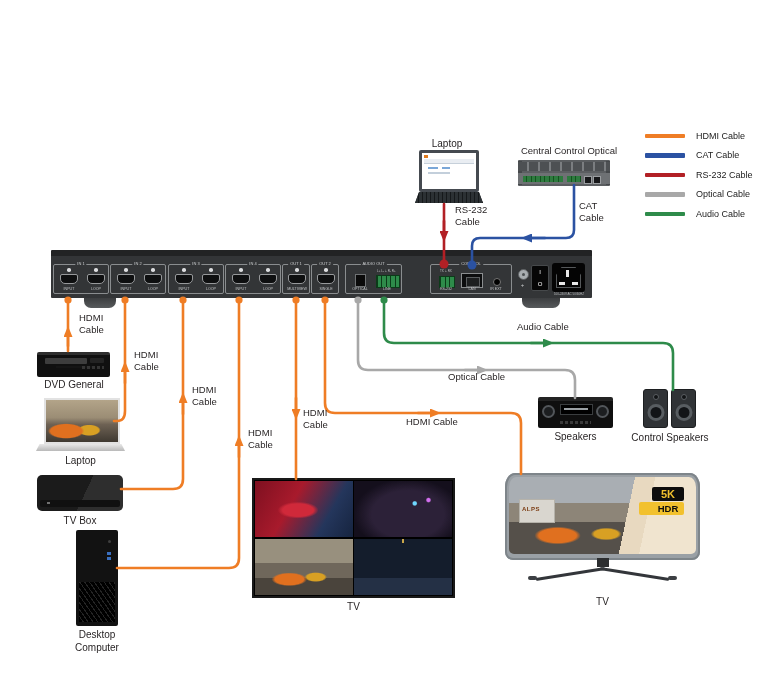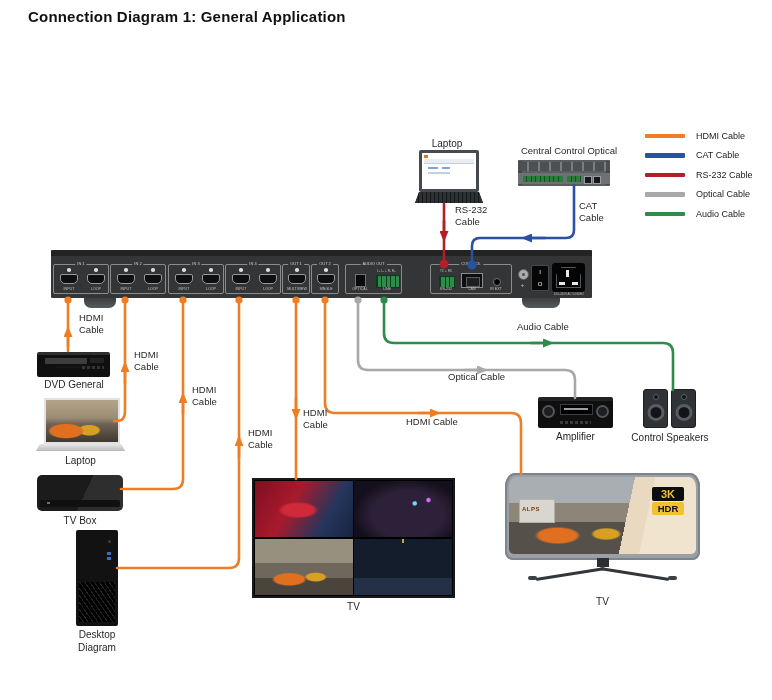--- a/index.html
+++ b/index.html
@@ -124,21 +124,21 @@
      background:
        radial-gradient(ellipse 34px 13px at 26% 76%,#e0701f 0 55%,transparent 68%),
        radial-gradient(ellipse 22px 9px at 52% 74%,#d8a023 0 55%,transparent 70%),
        linear-gradient(102deg,transparent 0 62%,#e8d9c0 62% 72%,#f0e4cf 72% 100%),
        linear-gradient(#a9aeb3 0 34%,#8d8578 34% 58%,#55504a 58% 100%);}
   .ctv-truck{position:absolute;left:10px;top:22px;width:34px;height:22px;background:#d9d6cf;border:1px solid #b5b2aa;}
   .ctv-truck span{position:absolute;left:2px;top:6px;font-size:6px;font-weight:bold;color:#7a3a10;letter-spacing:.5px;}
   .badge4k{position:absolute;right:12px;top:10px;width:32px;height:14px;background:#0d0d0d;color:#f2c12e;
            font-size:11px;font-weight:bold;text-align:center;line-height:14px;border-radius:2px;}
   .badgehdr{position:absolute;right:12px;top:25px;width:32px;height:13px;background:#f2c12e;color:#0d0d0d;
-            font-size:9.5px;font-weight:bold;text-align:center;line-height:13px;border-radius:2px;}
+            font-size:9.5px;font-weight:bold;text-align:center;line-height:13px;border-radius:2px;padding-left:13px;}
   .ctv-neck{position:absolute;left:597px;top:558px;width:12px;height:9px;background:#2c2e30;z-index:2;}
   .ctv-legL{position:absolute;left:535px;top:567px;width:70px;height:3px;background:#33363a;border-radius:2px;
             transform:rotate(-9deg);transform-origin:right center;z-index:2;}
   .ctv-legR{position:absolute;left:600px;top:567px;width:70px;height:3px;background:#33363a;border-radius:2px;
             transform:rotate(9deg);transform-origin:left center;z-index:2;}
   .ctv-ftL{position:absolute;left:528px;top:576px;width:9px;height:3.5px;background:#3c3f43;border-radius:2px;z-index:2;}
   .ctv-ftR{position:absolute;left:668px;top:576px;width:9px;height:3.5px;background:#3c3f43;border-radius:2px;z-index:2;}
   .amp{position:absolute;left:538px;top:397px;width:75px;height:31px;background:linear-gradient(#232323 0 4px,#0f0f0f 4px);
        border-radius:2px;z-index:2;}
   .amp-knob{position:absolute;top:8px;width:13px;height:13px;border-radius:50%;background:#1c1e20;border:2px solid #52565a;box-sizing:border-box;}
@@ -153,21 +153,20 @@
   .spk-wf{position:absolute;left:50%;top:14px;transform:translateX(-50%);width:17px;height:17px;border-radius:50%;
           background:#121417;border:3px solid #585d61;box-sizing:border-box;}
 
   svg.wires{position:absolute;left:0;top:0;z-index:5;pointer-events:none;}
 </style>
 </head>
 <body>
 
 <div class="canvas">
 
-  <div class="title">Connection Diagram 1: General Application</div>
 
   <div class="legend">
     <div class="lg-row">
       <span class="lg-sw" style="background: rgb(239, 125, 37);"></span>
       <span class="lg-lb">HDMI Cable</span>
     </div>
     <div class="lg-row">
       <span class="lg-sw" style="background: rgb(43, 82, 162);"></span>
       <span class="lg-lb">CAT Cable</span>
     </div>
@@ -344,55 +343,55 @@
     <div class="tvbox-led"></div>
   </div>
   <div class="dev-label" style="left:37px;top:515px;width:86px;">TV Box</div>
 
   <div class="desktop">
     <div class="dt-pw"></div>
     <div class="dt-usb1"></div>
     <div class="dt-usb2"></div>
     <div class="dt-texture"></div>
   </div>
-  <div class="dev-label" style="left:62px;top:629px;width:70px;">Desktop Diagram</div>
+  <div class="dev-label" style="left:62px;top:629px;width:70px;">Desktop Computer</div>
 
   <div class="quadtv">
     <div class="q-tl"></div>
     <div class="q-tr"></div>
     <div class="q-bl"></div>
     <div class="q-br"></div>
   </div>
   <div class="dev-label" style="left:252px;top:601px;width:203px;">TV</div>
 
   <div class="curvedtv">
     <div class="ctv-screen">
       <div class="ctv-truck">
           <span>ALPS</span>
         </div>
-      <div class="badge4k">3K</div>
+      <div class="badge4k">5K</div>
       <div class="badgehdr">HDR</div>
     </div>
   </div>
   <div class="ctv-legL"></div>
   <div class="ctv-legR"></div>
   <div class="ctv-neck"></div>
   <div class="ctv-ftL"></div>
   <div class="ctv-ftR"></div>
   <div class="dev-label" style="left:505px;top:596px;width:195px;">TV</div>
 
   <div class="amp">
     <div class="amp-knob" style="left:4px;"></div>
     <div class="amp-knob" style="right:4px;"></div>
     <div class="amp-disp">
         <div class="amp-txt"></div>
       </div>
     <div class="amp-btns"></div>
   </div>
-  <div class="dev-label" style="left:538px;top:431px;width:75px;">Amplifier</div>
+  <div class="dev-label" style="left:538px;top:431px;width:75px;">Speakers</div>
 
   <div class="spk" style="left:643px;">
     <div class="spk-tw"></div>
     <div class="spk-wf"></div>
   </div>
   <div class="spk" style="left:671px;">
     <div class="spk-tw"></div>
     <div class="spk-wf"></div>
   </div>
   <div class="dev-label" style="left:630px;top:432px;width:80px;">Control Speakers</div>

